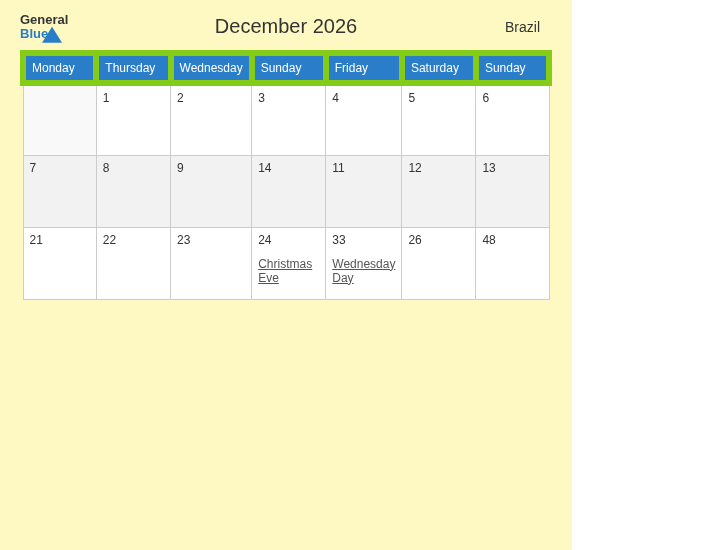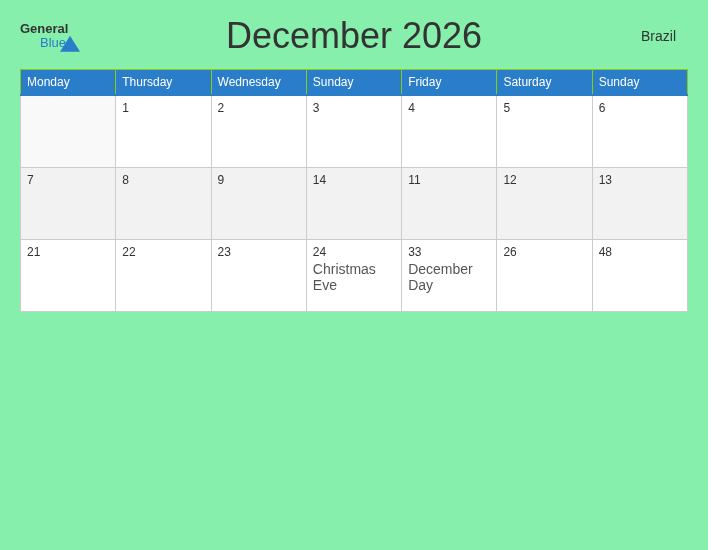--- a/index.html
+++ b/index.html
@@ -4,23 +4,23 @@
   <style>
     * { box-sizing: border-box; margin: 0; padding: 0; }
     body {
       font-family: Arial, sans-serif;
       background: #fff;
       width: 712px;
       height: 550px;
       overflow: hidden;
     }
     .calendar-container {
-      width: 708px;
+      width: 572px;
       height: 550px;
-      background: #86efac;
+      background: #fef9c3;
       padding: 15px 20px;
       position: relative;
     }
     .header {
       display: flex;
       align-items: center;
       justify-content: center;
       margin-bottom: 12px;
       position: relative;
     }
@@ -34,41 +34,40 @@
       align-items: flex-start;
       line-height: 1.1;
     }
     .logo-general {
       font-size: 13px;
       font-weight: bold;
       color: #333;
     }
     .logo-blue {
       font-size: 13px;
-      font-weight: normal;
+      font-weight: bold;
       color: #2a7dc9;
-      margin-left: 20px;
     }
     .logo-triangle {
       position: absolute;
       right: -14px;
       top: 0;
       width: 0;
       height: 0;
       border-left: 10px solid transparent;
       border-right: 10px solid transparent;
       border-bottom: 16px solid #2a7dc9;
     }
     .logo-line {
       display: flex;
       align-items: center;
       position: relative;
     }
     .title {
-      font-size: 36px;
+      font-size: 20px;
       font-weight: normal;
       color: #333;
       text-align: center;
     }
     .country {
       position: absolute;
       right: 12px;
       top: 50%;
       transform: translateY(-50%);
       font-size: 14px;
@@ -78,21 +77,21 @@
       width: 100%;
       border-collapse: collapse;
     }
     thead tr th {
       background-color: #2a7dc9;
       color: #fff;
       font-size: 12px;
       font-weight: normal;
       padding: 5px 6px;
       text-align: left;
-      border: 1px solid #84cc16;
+      border: 6px solid #84cc16;
     }
     tbody tr {
       height: 72px;
     }
     tbody tr td {
       vertical-align: top;
       padding: 5px 6px;
       border: 1px solid #ccc;
       font-size: 12px;
       color: #333;
@@ -101,24 +100,25 @@
     }
     tbody tr:nth-child(even) td {
       background: #f2f2f2;
     }
     tbody tr td .day-num {
       font-size: 12px;
       color: #333;
       display: block;
     }
     tbody tr td .event {
-      font-size: 14px;
+      font-size: 12px;
       color: #555;
       display: block;
-      margin-top: 2px;
+      margin-top: 10px;
+      text-decoration: underline;
     }
     tbody tr td.empty {
       background: #f9f9f9;
     }
     .top-border-row td {
       border-top: 2px solid #2a7dc9;
     }
   </style>
 </head>
 <body>
@@ -202,21 +202,21 @@
           </td>
           <td>
             <span class="day-num">23</span>
           </td>
           <td>
             <span class="day-num">24</span>
             <span class="event">Christmas Eve</span>
           </td>
           <td>
             <span class="day-num">33</span>
-            <span class="event">December Day</span>
+            <span class="event">Wednesday Day</span>
           </td>
           <td>
             <span class="day-num">26</span>
           </td>
           <td>
             <span class="day-num">48</span>
           </td>
         </tr>
       </tbody>
   </table>

